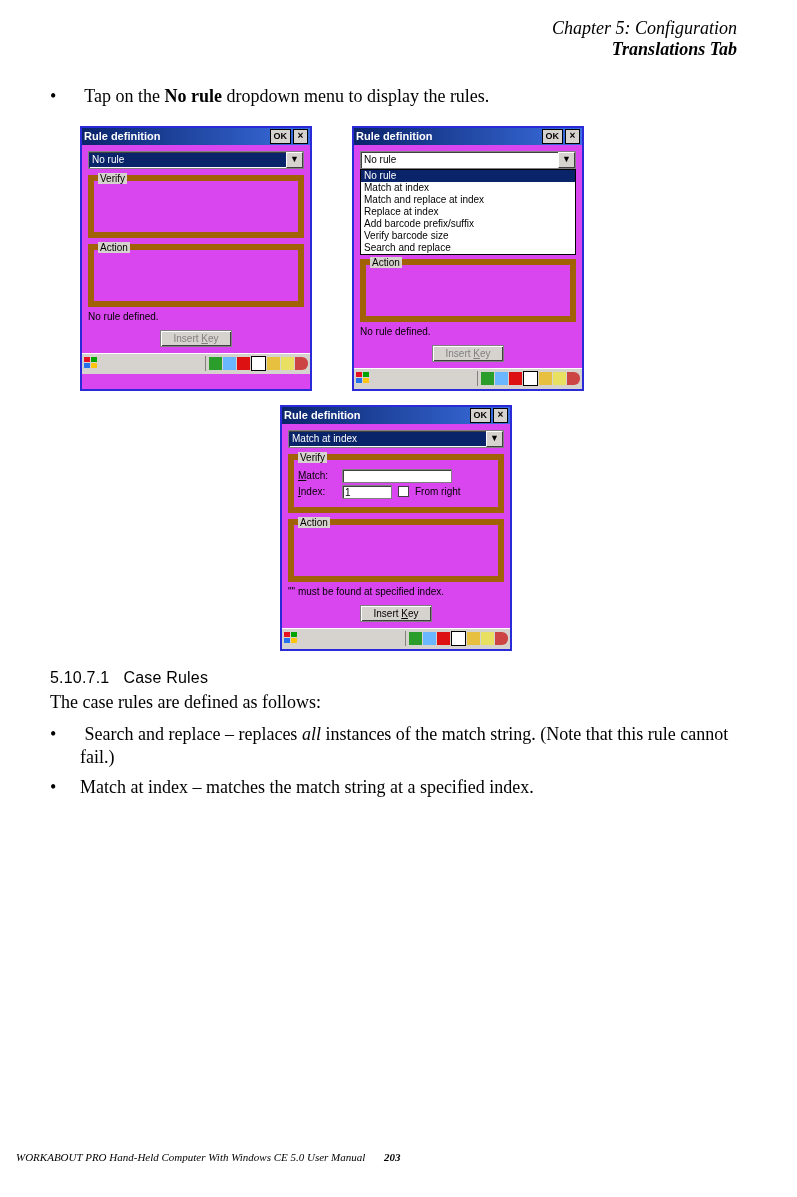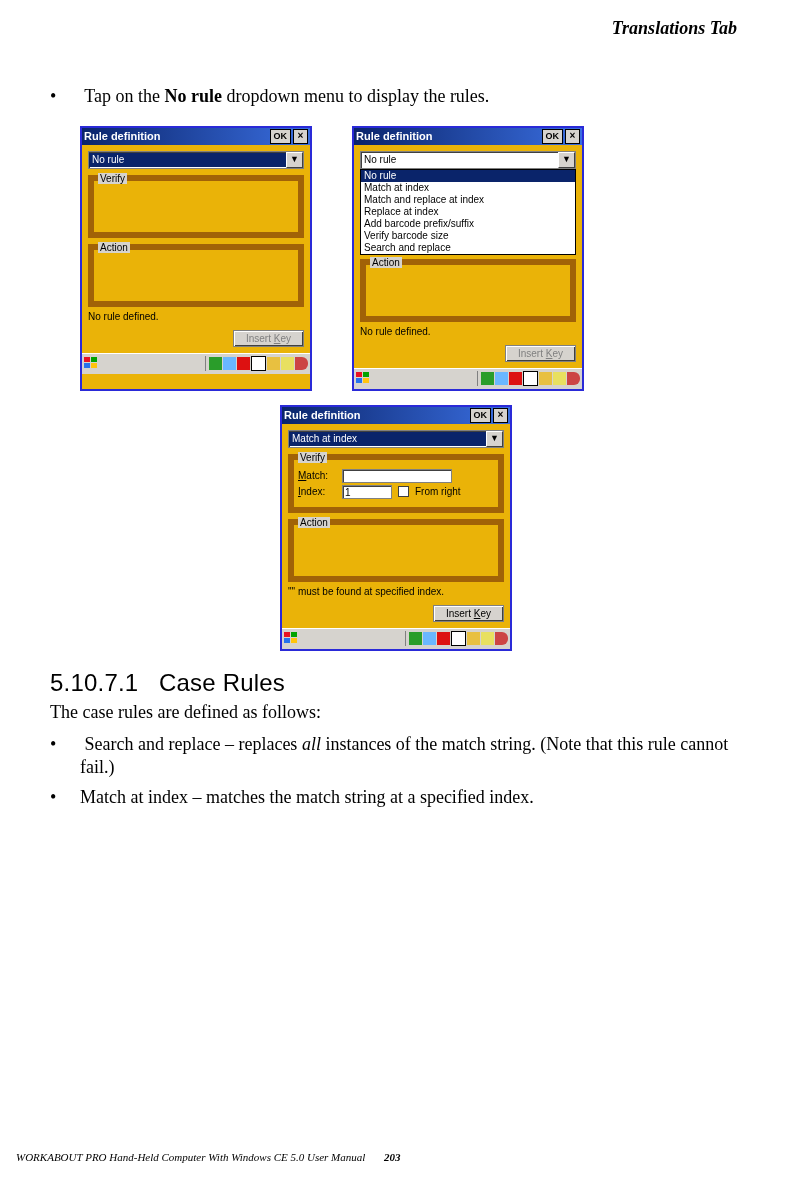--- a/index.html
+++ b/index.html
@@ -50,21 +50,21 @@
     display: flex;
     justify-content: center;
     margin: 14px 0 18px 0;
   }
 
   
   .ce-win {
     width: 232px;
     box-sizing: border-box;
     border: 2px solid #2a2ad8;
-    background: #eab308;
+    background: #d946ef;
     font-family: Tahoma, Arial, sans-serif;
     font-size: 10px;
     color: #000;
   }
   .ce-title {
     height: 17px;
     background: linear-gradient(to right,#0a246a,#3a6ee0);
     color: #fff;
     display: flex;
     align-items: center;
@@ -153,21 +153,21 @@
     font-size: 10px;
     padding: 0 2px;
     background: #d6d3ce;
   }
   .empty-area { height: 38px; }
   .status {
     font-size: 10px;
     margin: 2px 0 8px 0;
   }
   .btn-row {
-    display: flex; justify-content: flex-end;
+    display: flex; justify-content: center;
     margin: 6px 0 2px 0;
   }
   .ce-btn {
     border: 1px solid #808080;
     background: #d6d3ce;
     color: #808080;
     font-size: 10px;
     padding: 2px 12px;
     box-shadow: 1px 1px 0 #fff inset, -1px -1px 0 #404040 inset;
   }
@@ -230,41 +230,42 @@
     gap: 6px;
     margin: 2px 0;
     font-size: 10px;
   }
   .frm-row .lbl { width: 38px; }
   .frm-row .lbl .u { text-decoration: underline; }
 
   h2.sec {
     font-family: Arial, "Helvetica Neue", Helvetica, sans-serif;
     font-weight: normal;
-    font-size: 24px;
+    font-size: 16px;
     margin: 18px 0 4px 0;
     font-stretch: condensed;
     letter-spacing: 0.2px;
   }
 
   .footer {
     position: absolute;
     bottom: 34px;
     left: 16px; right: 60px;
     text-align: left;
     font-style: italic;
     font-size: 11px;
   }
   .footer .pn { font-weight: bold; font-style: italic; padding-left: 16px; }
 
 </style>
 </head>
 <body>
 
 <div class="page-header">
+  <div class="line1">Chapter 5: Configuration</div>
   <div class="line2">Translations Tab</div>
 </div>
 
 <div class="content">
 
   <ul class="bul">
     <li>
       <span>Tap on the </span><b>No rule</b><span> dropdown menu to display the rules.</span>
     </li>
   </ul>

